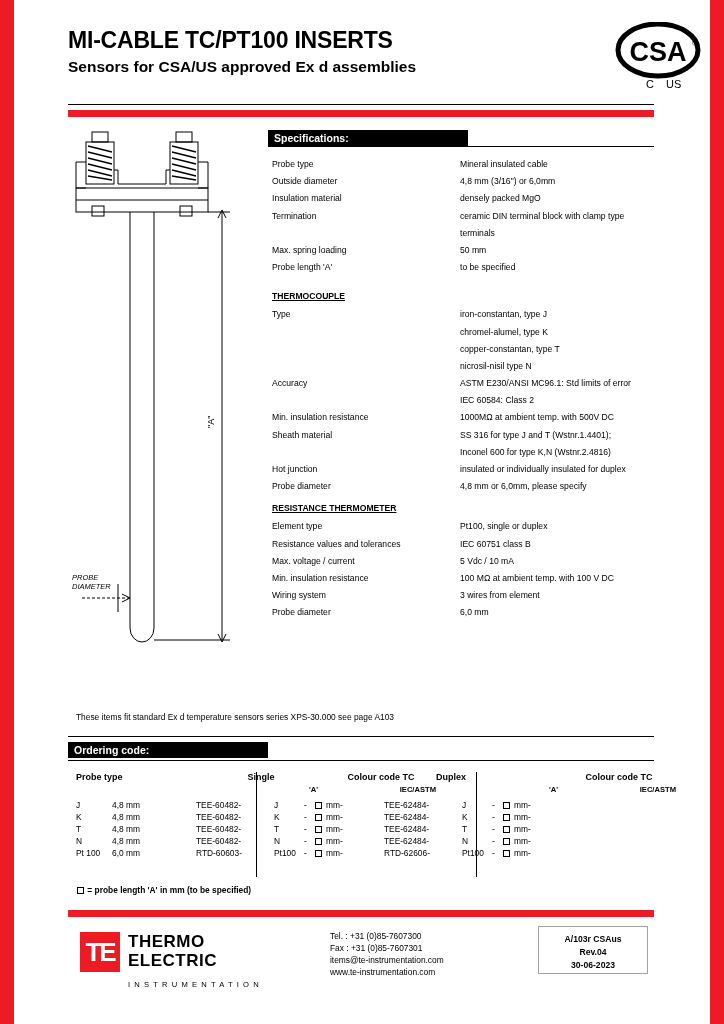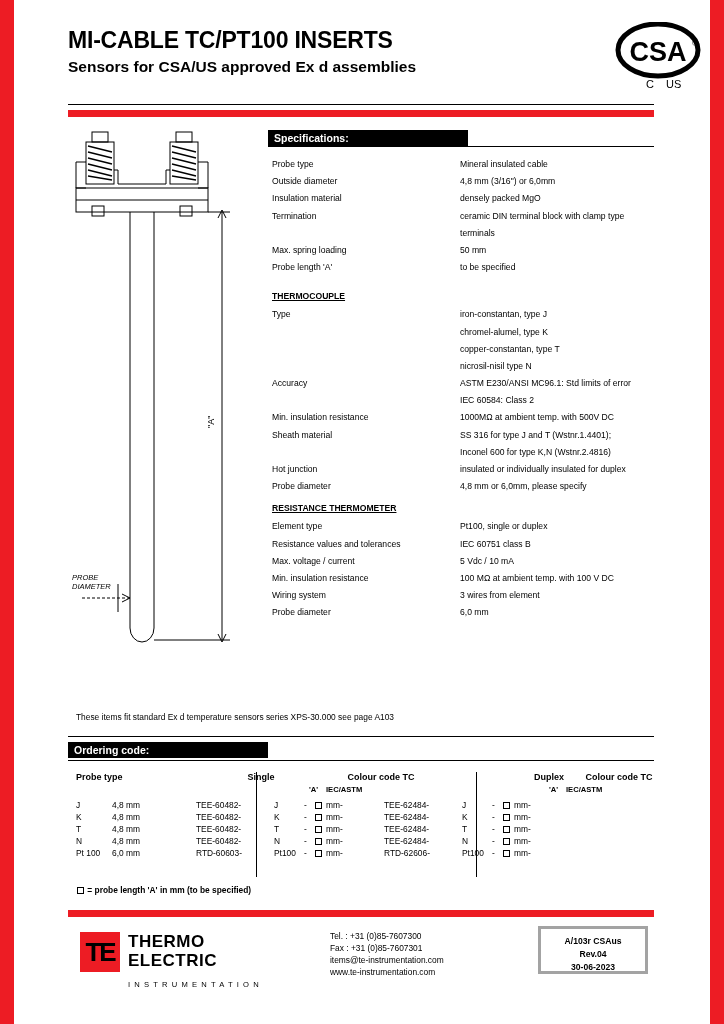--- a/index.html
+++ b/index.html
@@ -150,29 +150,29 @@
     width: 572px;
     font-size: 8.4px;
   }
   .ord-head-row {
     display:flex; font-weight: bold; font-size: 9px;
     padding-bottom: 3px;
   }
   .ord-col-probe { width: 120px; flex:0 0 120px; }
   .ord-col-single { width: 130px; flex:0 0 130px; text-align:center; }
   .ord-col-cc1 { width: 110px; flex:0 0 110px; text-align:center; }
-  .ord-col-dup { width: 128px; flex:0 0 128px; text-align:right; }
+  .ord-col-dup { width: 128px; flex:0 0 128px; text-align:left; }
   .ord-col-cc2 { width: 110px; flex:0 0 110px; text-align:center; }
 
   .ord-sub-row {
     display:flex; font-size: 7.6px; font-weight: bold;
     padding-bottom: 5px;
   }
   .ord-sub-row .sA { width:130px; flex:0 0 130px; text-align:right; padding-right:8px;}
-  .ord-sub-row .sIEC { width:110px; flex:0 0 110px; text-align:left;}
+  .ord-sub-row .sIEC { width:110px; flex:0 0 110px; text-align:right;}
   .ord-vline {
     position:absolute; left: 180px; top: 0; width:1px; height: 105px; background:#000;
   }
   .ord-vline2 {
     position:absolute; left: 400px; top: 0; width:1px; height: 105px; background:#000;
   }
   .ord-body { }
   .ord-row { display:flex; font-size: 8.4px; line-height: 12px; height:12px; }
   .c-type { width: 36px; flex:0 0 36px; }
   .c-dia  { width: 84px; flex:0 0 84px; }
@@ -211,21 +211,21 @@
     width: 586px; height: 80px;
   }
   .logo-block {
     position:absolute; left: 12px; top: 8px;
     width: 220px;
   }
   .logo-mark {
     position:absolute; left:0; top:0;
     width: 40px; height: 40px;
     background: #ed1c24;
-    color:#000000;
+    color:#ffffff;
     font-weight:bold;
     font-size: 26px;
     text-align:center;
     line-height: 40px;
     letter-spacing: -2px;
   }
   .logo-text {
     position:absolute; left: 48px; top: 0px;
   }
   .logo-text .l1, .logo-text .l2 {
@@ -234,21 +234,21 @@
   .logo-text .l3 {
     font-size: 7.6px; letter-spacing: 4.2px; margin-top: 10px;
   }
   .contact {
     position:absolute; left: 262px; top: 6px;
     font-size: 8.4px; line-height: 12px;
   }
   .doc-box {
     position:absolute; left: 470px; top: 2px;
     width: 110px; height: 48px;
-    border: 3px solid #a3a3a3;
+    border: 1px solid #a3a3a3;
     text-align:center;
     font-size: 8.6px;
     font-weight: bold;
     padding-top: 6px;
     line-height: 13px;
   }
 </style>
 </head>
 <body>
 

